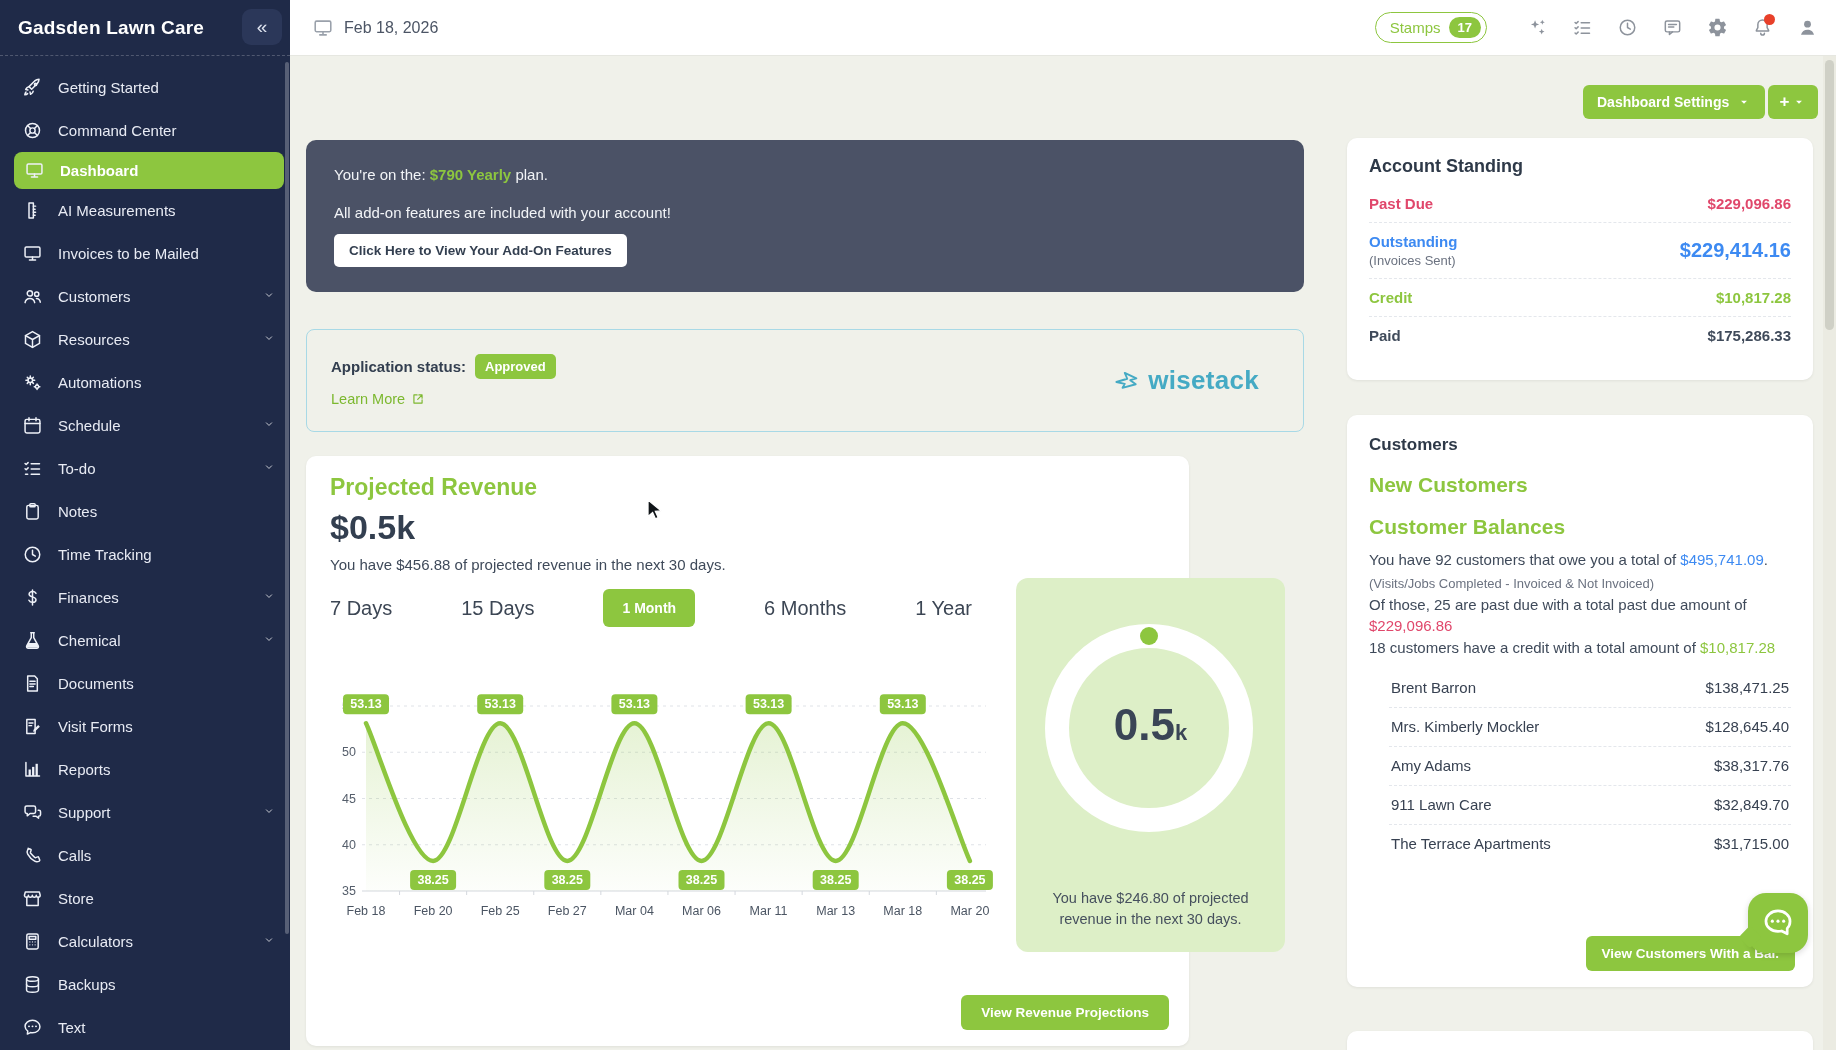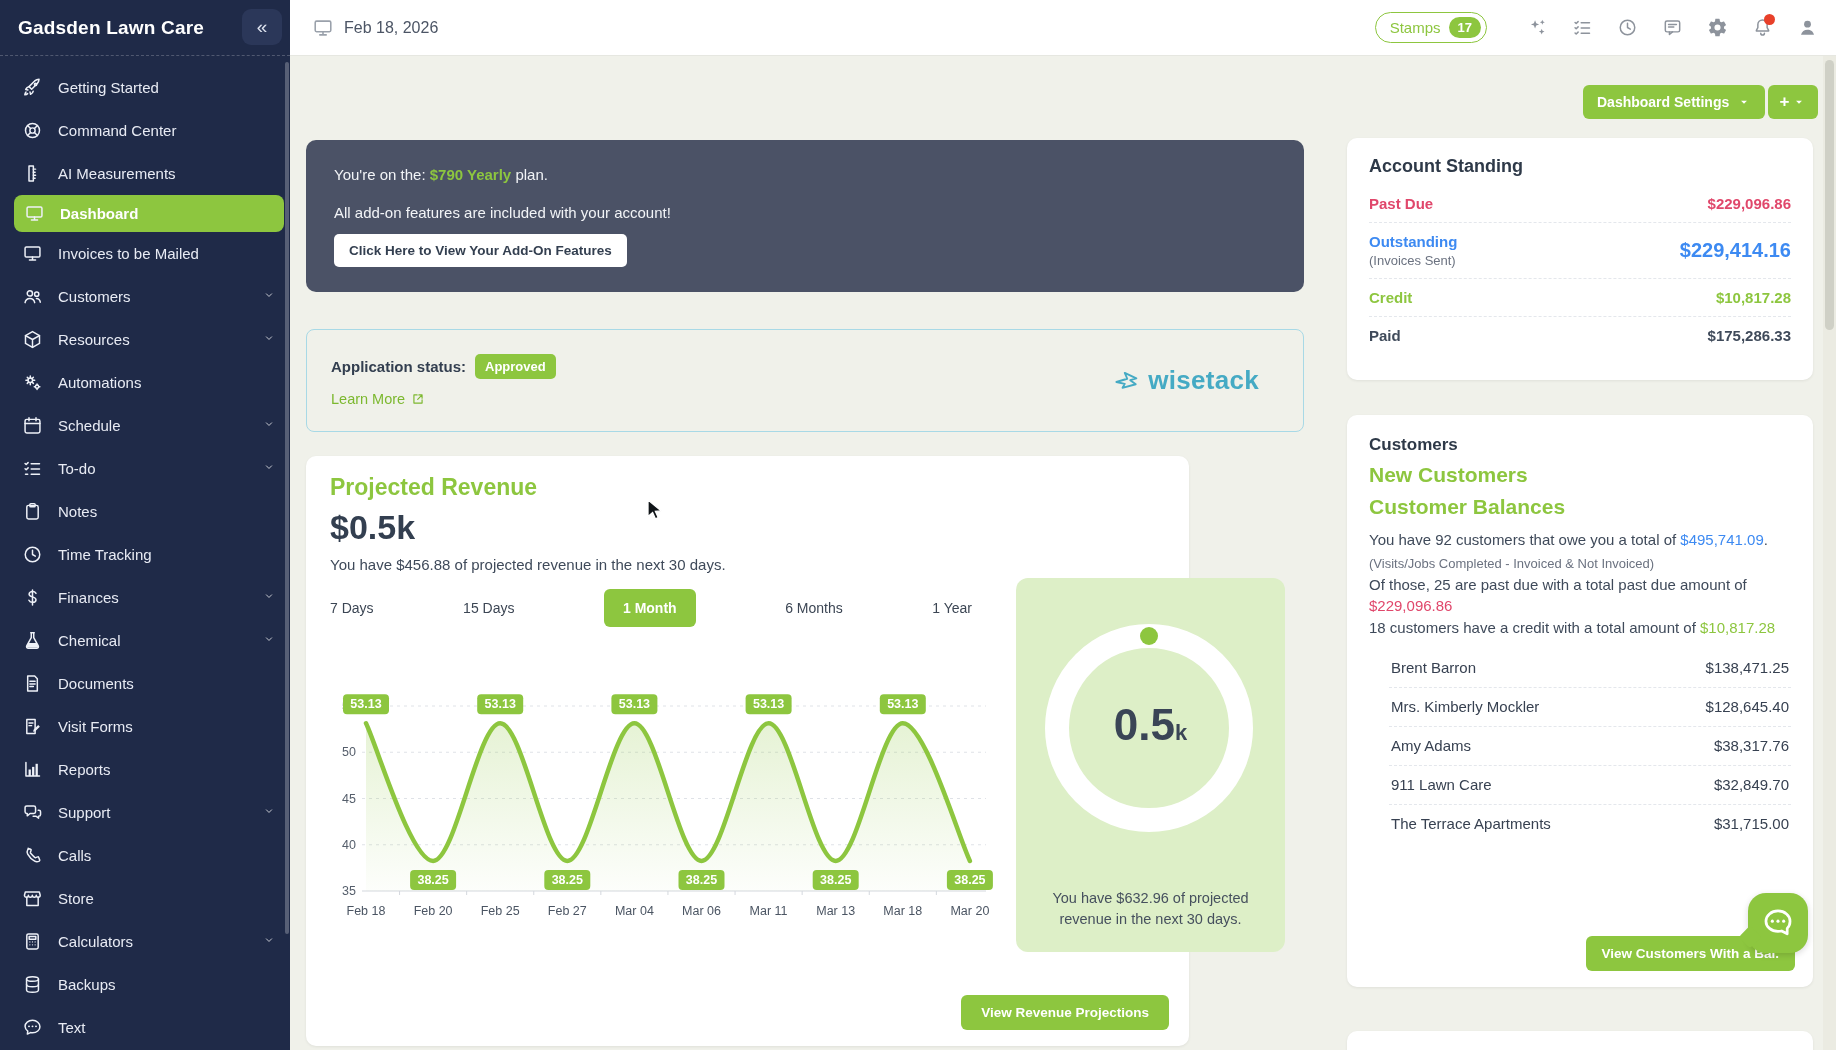--- a/index.html
+++ b/index.html
@@ -57,21 +57,21 @@
   .ws-logo { margin-left:auto; display:flex; align-items:center; gap:6px; color:var(--teal,#45aac4); font-weight:bold; font-size:26px; letter-spacing:.3px; }
   .ws-logo svg { width:30px; height:30px; }
 
   
   .card { background:#fff; border-radius:10px; box-shadow:0 1px 3px rgba(0,0,0,.07); }
   .pr-card { position:absolute; left:16px; top:400px; width:883px; height:590px; }
   .pr-title { position:absolute; left:24px; top:18px; color:var(--brand-green,#8dc63f); font-size:23px; font-weight:bold; }
   .pr-amount { position:absolute; left:24px; top:52px; color:#333f50; font-size:34px; font-weight:bold; }
   .pr-sub { position:absolute; left:24px; top:100px; color:#3f4a5a; font-size:15px; }
   .pr-tabs { position:absolute; left:12px; top:130px; width:682px; display:flex; justify-content:space-between; align-items:center; padding:0 28px 0 12px; height:44px; }
-  .tab { font-size:14px; color:#3c4654; cursor:pointer; }
+  .tab { font-size:20px; color:#3c4654; cursor:pointer; }
   .tab-active { padding:11px 19px; font-size:14px; }
   .pr-chart { position:absolute; left:16px; top:212px; width:676px; }
   .pr-footer-btn { position:absolute; right:20px; bottom:16px; padding:10px 20px; font-size:13.5px; }
 
   
   .gauge-card { position:absolute; left:710px; top:122px; width:269px; height:374px; background:var(--light-green-card,#ddefc7); border-radius:12px; }
   .gauge-ring { position:absolute; left:28px; top:45px; }
   .gauge-dot { position:absolute; left:124px; top:49px; width:18px; height:18px; border-radius:50%; background:var(--brand-green,#8dc63f); }
   .gauge-value { position:absolute; left:0; top:122px; width:100%; text-align:center; color:#3a4556; font-weight:bold; font-size:44px; }
   .gauge-value .unit { font-size:22px; }
@@ -86,21 +86,21 @@
   .acct-label { font-size:15px; font-weight:bold; }
   .acct-sub { font-size:13px; color:#6b7280; font-weight:normal; margin-top:3px; }
   .acct-value { margin-left:auto; font-size:15px; font-weight:bold; }
   .acct-value.big { font-size:20px; }
   .c-red { color:var(--red,#e0476b); } .c-blue { color:var(--blue,#3d8af2); }
   .c-green { color:var(--brand-green,#8dc63f); } .c-dark { color:#3f4a5a; }
 
   
   .cust-card { position:absolute; left:1057px; top:359px; width:466px; height:572px; padding:20px 22px; }
   .cust-title { font-size:17px; font-weight:bold; color:#2e3948; }
-  .cust-h2 { color:var(--brand-green,#8dc63f); font-size:21px; font-weight:bold; margin-top:8px; }
+  .cust-h2 { color:var(--brand-green,#8dc63f); font-size:21px; font-weight:bold; margin-top:18px; }
   .cust-p { font-size:15px; color:#3f4a5a; margin-top:12px; line-height:1.45; }
   .cust-note { font-size:13px; color:#6b7280; margin-top:4px; }
   .cust-rows { margin-top:10px;margin-left:20px; }
   .cust-row { display:flex; padding:10.5px 2px; font-size:15px; color:#374151; }
   .cust-row + .cust-row { border-top:1px dashed #e4e7ec; }
   .cust-row .amt { margin-left:auto; }
   .cust-btn { position:absolute; right:18px; bottom:16px; padding:10px 16px; font-size:13.5px; white-space:nowrap; }
   .sliver { position:absolute; left:1057px; top:975px; width:466px; height:30px; border-radius:10px 10px 0 0; }
 
   
@@ -134,37 +134,37 @@
       <div class="sb-item">
         <span class="ico">
           <svg viewBox="0 0 24 24" fill="none" stroke="currentColor" stroke-width="1.7" stroke-linecap="round" stroke-linejoin="round">
             <circle cx="12" cy="12" r="8"></circle>
             <circle cx="12" cy="12" r="3"></circle>
             <path d="M6.3 6.3l3.5 3.5M17.7 6.3l-3.5 3.5M6.3 17.7l3.5-3.5M17.7 17.7l-3.5-3.5"></path>
           </svg>
         </span>
         <span>Command Center</span>
       </div>
+      <div class="sb-item active">
+        <span class="ico">
+          <svg viewBox="0 0 24 24" fill="none" stroke="currentColor" stroke-width="1.7" stroke-linecap="round" stroke-linejoin="round">
+            <rect x="3.5" y="4.5" width="17" height="11.5" rx="1.5"></rect>
+            <path d="M12 16v3.2M8.5 19.5h7"></path>
+          </svg>
+        </span>
+        <span>Dashboard</span>
+      </div>
       <div class="sb-item">
         <span class="ico">
           <svg viewBox="0 0 24 24" fill="none" stroke="currentColor" stroke-width="1.7" stroke-linecap="round" stroke-linejoin="round">
             <path d="M8 3.5h5v17H8z"></path>
             <path d="M13 7h2.5M13 10.5h2M13 14h2.5M13 17.5h2"></path>
           </svg>
         </span>
         <span>AI Measurements</span>
-      </div>
-      <div class="sb-item active">
-        <span class="ico">
-          <svg viewBox="0 0 24 24" fill="none" stroke="currentColor" stroke-width="1.7" stroke-linecap="round" stroke-linejoin="round">
-            <rect x="3.5" y="4.5" width="17" height="11.5" rx="1.5"></rect>
-            <path d="M12 16v3.2M8.5 19.5h7"></path>
-          </svg>
-        </span>
-        <span>Dashboard</span>
       </div>
       <div class="sb-item">
         <span class="ico">
           <svg viewBox="0 0 24 24" fill="none" stroke="currentColor" stroke-width="1.7" stroke-linecap="round" stroke-linejoin="round">
             <rect x="3.5" y="4.5" width="17" height="11.5" rx="1.5"></rect>
             <path d="M12 16v3.2M8.5 19.5h7"></path>
           </svg>
         </span>
         <span>Invoices to be Mailed</span>
       </div>
@@ -588,21 +588,21 @@
 
     <div class="gauge-card">
       <svg class="gauge-ring" width="210" height="210">
         <circle cx="105" cy="105" r="92" fill="none" stroke="#ffffff" stroke-width="24"></circle>
       </svg>
       <div class="gauge-dot"></div>
       <div class="gauge-value">
         <span>0.5</span><span class="unit">k</span>
       </div>
       <div class="gauge-cap">
-        <div>You have $632.96 of projected</div>
+        <div>You have $246.80 of projected</div>
         <div>revenue in the next 30 days.</div>
       </div>
     </div>
 
     <button class="btn-green pr-footer-btn">View Revenue Projections</button>
   </section>
 
   <section class="card acct-card">
     <div class="acct-title">Account Standing</div>
     <div class="acct-rows" id="acct-rows">

